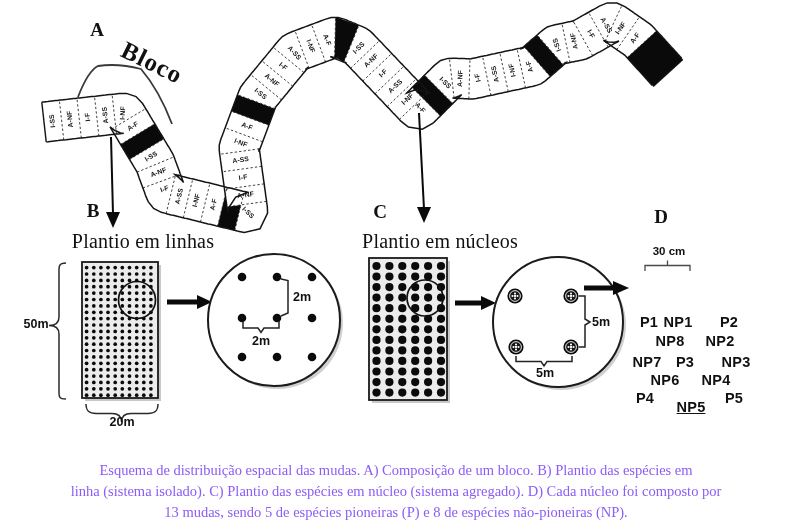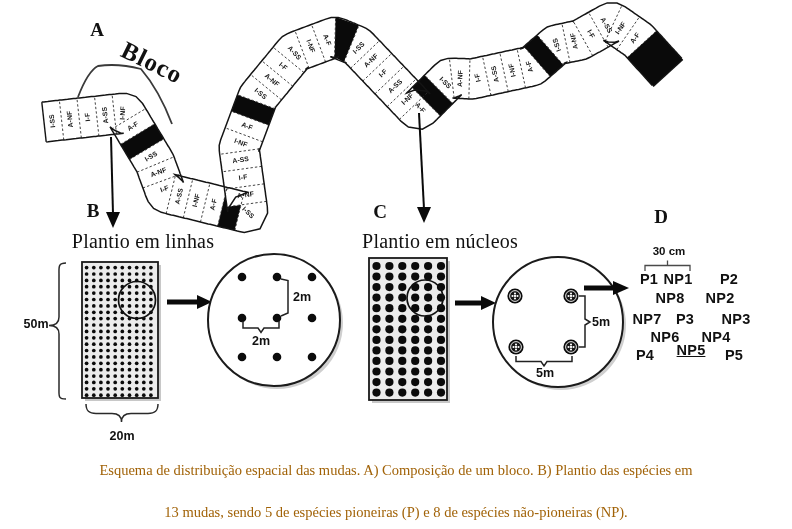--- a/index.html
+++ b/index.html
@@ -7,23 +7,23 @@
          font-family:"Liberation Sans",sans-serif;color:#111;}
   .stage svg{position:absolute;left:0;top:0;}
   .lbl{position:absolute;transform:translate(-50%,-50%);white-space:nowrap;}
   .panel-letter{font:600 19px "Liberation Serif",serif;}
   .ptitle{font:400 20px "Liberation Serif",serif;letter-spacing:.2px;}
   .meas{font:700 12.5px "Liberation Sans",sans-serif;}
   .meas-sm{font:600 11.5px "Liberation Sans",sans-serif;}
   .bloco{position:absolute;left:129px;top:36px;font:600 25px "Liberation Serif",serif;
          transform:rotate(26deg);transform-origin:0 0;letter-spacing:1px;white-space:nowrap;}
   .dpos{position:absolute;transform:translate(-50%,-50%);font:600 14.5px "Liberation Sans",sans-serif;
-        letter-spacing:.2px;white-space:nowrap;}
+        letter-spacing:.2px;white-space:nowrap;margin-top:43px;}
   .cap{position:absolute;left:0;width:792px;text-align:center;
-       font:400 14.5px "Liberation Serif",serif;color:#a16207;white-space:nowrap;}
+       font:400 14.5px "Liberation Serif",serif;color:#8b5cf6;white-space:nowrap;}
 </style>
 </head>
 <body>
 
 <div class="stage">
 
   <svg width="792" height="529" viewBox="0 0 792 529">
     <defs>
       <g id="mk">
         <circle r="7.6" fill="#0a0a0a"></circle>
@@ -543,38 +543,39 @@
   <div class="bloco">Bloco</div>
 
   <div class="lbl panel-letter" style="left:93px;top:211px">B</div>
   <div class="lbl panel-letter" style="left:380px;top:212px">C</div>
   <div class="lbl panel-letter" style="left:661px;top:217px">D</div>
 
   <div class="lbl ptitle" style="left:143px;top:241px">Plantio em linhas</div>
   <div class="lbl ptitle" style="left:440px;top:241px">Plantio em núcleos</div>
 
   <div class="lbl meas" style="left:36px;top:324px">50m</div>
-  <div class="lbl meas" style="left:122px;top:436px">20m</div>
+  <div class="lbl meas" style="left:122px;top:422px">20m</div>
   <div class="lbl meas" style="left:302px;top:297px">2m</div>
   <div class="lbl meas" style="left:261px;top:341px">2m</div>
   <div class="lbl meas" style="left:601px;top:322px">5m</div>
   <div class="lbl meas" style="left:545px;top:373px">5m</div>
   <div class="lbl meas-sm" style="left:669px;top:251px">30 cm</div>
 
   <div id="dgrid">
       <span class="dpos" style="left: 649px; top: 279px;">P1</span>
       <span class="dpos" style="left: 678px; top: 279px;">NP1</span>
       <span class="dpos" style="left: 729px; top: 279px;">P2</span>
       <span class="dpos" style="left: 670px; top: 298px; text-align: right;">NP8</span>
       <span class="dpos" style="left: 720px; top: 298px;">NP2</span>
       <span class="dpos" style="left: 647px; top: 319px;">NP7</span>
       <span class="dpos" style="left: 685px; top: 319px;">P3</span>
       <span class="dpos" style="left: 736px; top: 319px;">NP3</span>
       <span class="dpos" style="left: 665px; top: 337px;">NP6</span>
       <span class="dpos" style="left: 716px; top: 337px;">NP4</span>
       <span class="dpos" style="left: 645px; top: 355px;">P4</span>
-      <span class="dpos" style="left: 691px; top: 350px; text-decoration: underline;">NP5</span>
+      <span class="dpos" style="left: 691px; top: 364px; text-decoration: underline;">NP5</span>
       <span class="dpos" style="left: 734px; top: 355px;">P5</span>
     </div>
 
   <div class="cap" style="top:462px">Esquema de distribuição espacial das mudas. A) Composição de um bloco. B) Plantio das espécies em</div>
+  <div class="cap" style="top:483px">linha (sistema isolado). C) Plantio das espécies em núcleo (sistema agregado). D) Cada núcleo foi composto por</div>
   <div class="cap" style="top:504px">13 mudas, sendo 5 de espécies pioneiras (P) e 8 de espécies não-pioneiras (NP).</div>
 </div>
 
 </body></html>

